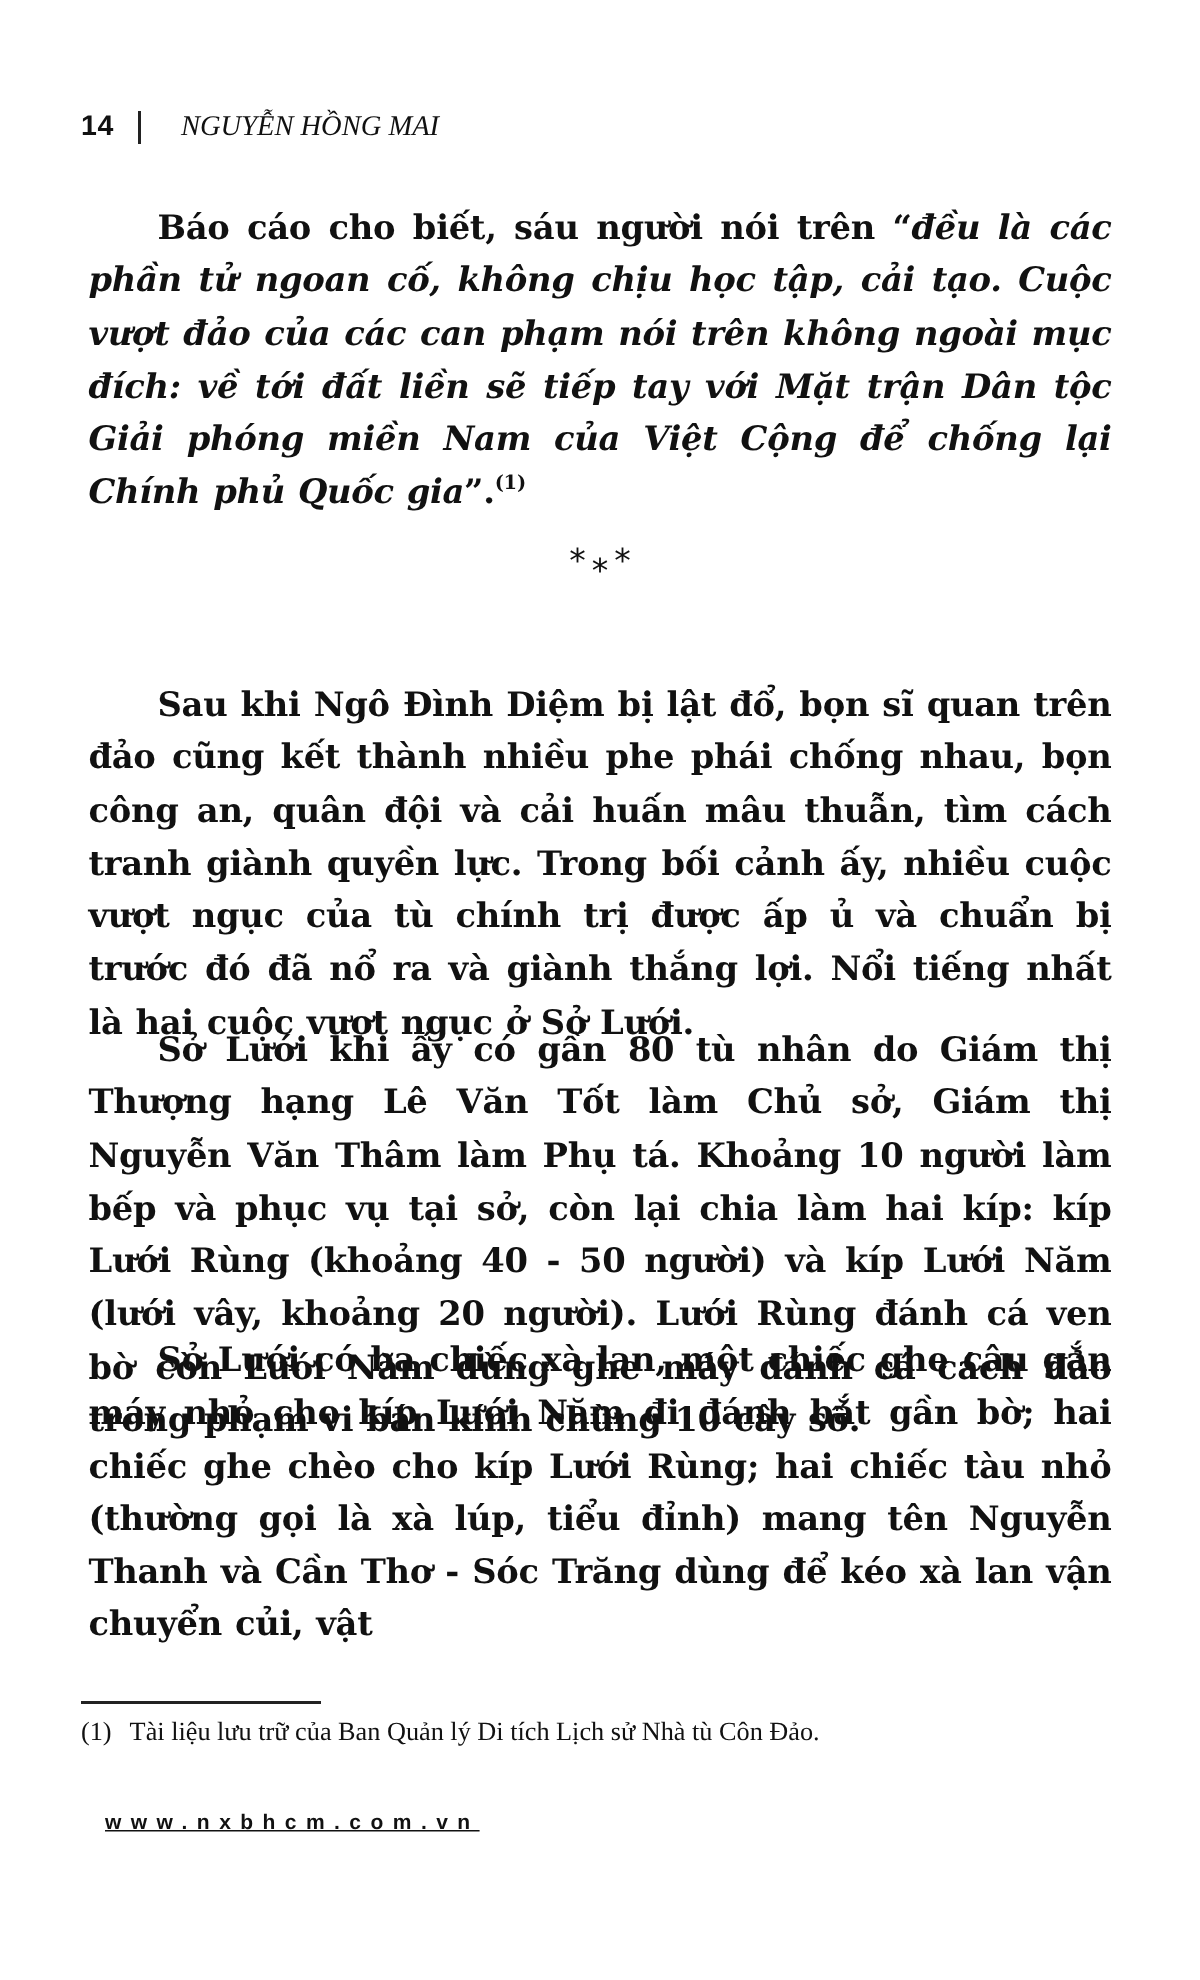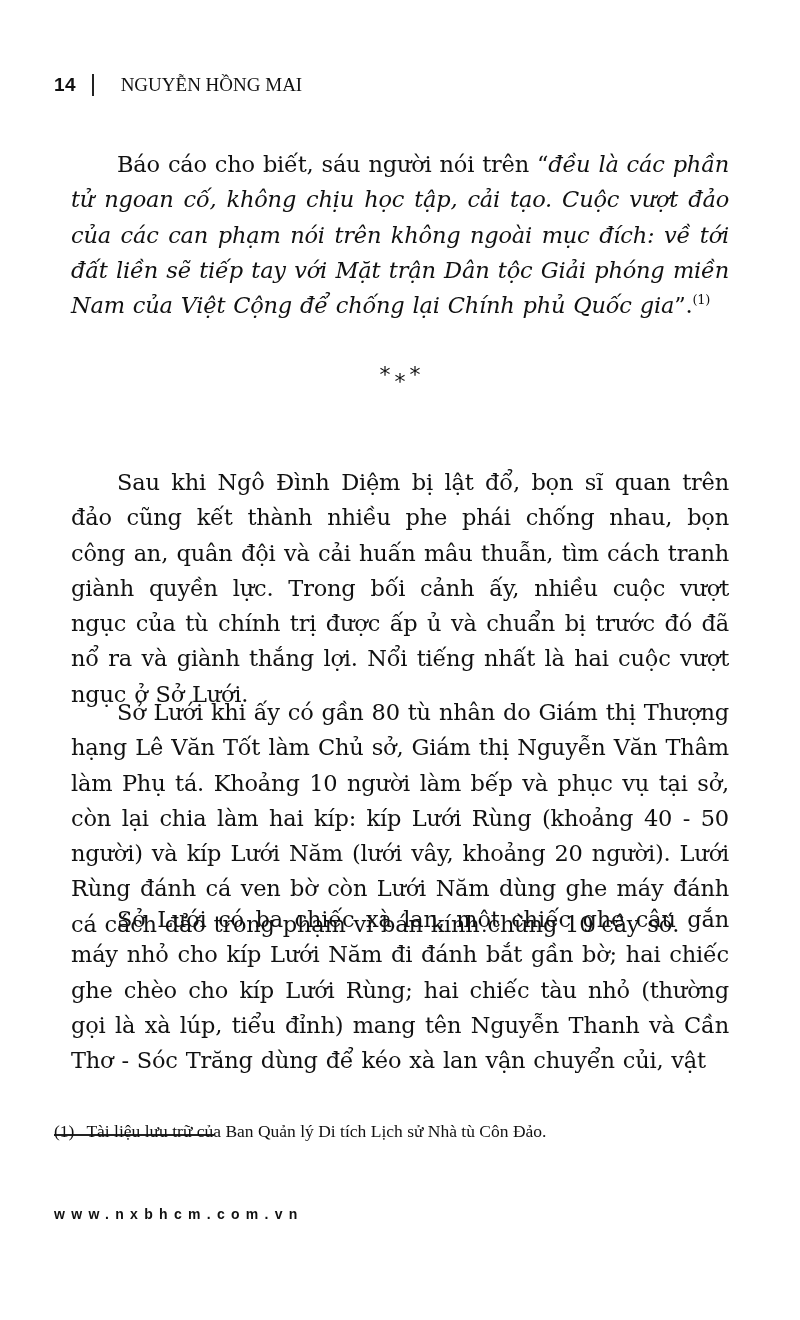--- a/index.html
+++ b/index.html
@@ -38,35 +38,37 @@
       display: inline-block;
       width: 1.5px;
       height: 22px;
       background: #222;
       margin: 0 27px 0 16px;
     }
     .author {
       font-family: "Liberation Serif", serif;
       font-size: 19px;
       letter-spacing: 0px;
+      font-style: italic;
     }
     .body-text {
       position: absolute;
       left: 54px;
       width: 692px;
       font-family: "DejaVu Serif", serif;
       font-size: 22.5px;
       line-height: 35.3px;
       text-align: justify;
       letter-spacing: -0.2px;
       word-spacing: 1px;
     }
     .body-text p {
-      margin: 17px;
+      margin: 5px;
       text-indent: 46px;
+      font-weight: bold;
     }
     .italic { font-style: italic; }
     sup.fn-ref {
       font-size: 13px;
       vertical-align: 9px;
       line-height: 0;
       font-style: normal;
     }
     .para1 { top: 130px; }
     .separator {
@@ -87,34 +89,35 @@
       position: absolute;
       left: 54px;
       top: 1134px;
       width: 160px;
       height: 1.5px;
       background: #222;
     }
     .footnote {
       position: absolute;
       left: 54px;
-      top: 1118px;
+      top: 1141px;
       font-family: "Liberation Serif", serif;
       font-size: 17.5px;
       line-height: 26px;
     }
     .footnote .fn-mark { margin-right: 12px; }
     .site-url {
       position: absolute;
-      left: 54px;
+      left: 70px;
       top: 1206px;
       font-family: "Liberation Sans", sans-serif;
       font-weight: bold;
       font-size: 14px;
       letter-spacing: 6.3px;
+      text-decoration: underline;
     }
   </style>
 </head>
 <body>
 
 <div class="page">
 
   <div class="running-head">
     <span class="page-number">14</span>
     <span class="head-rule"></span>

